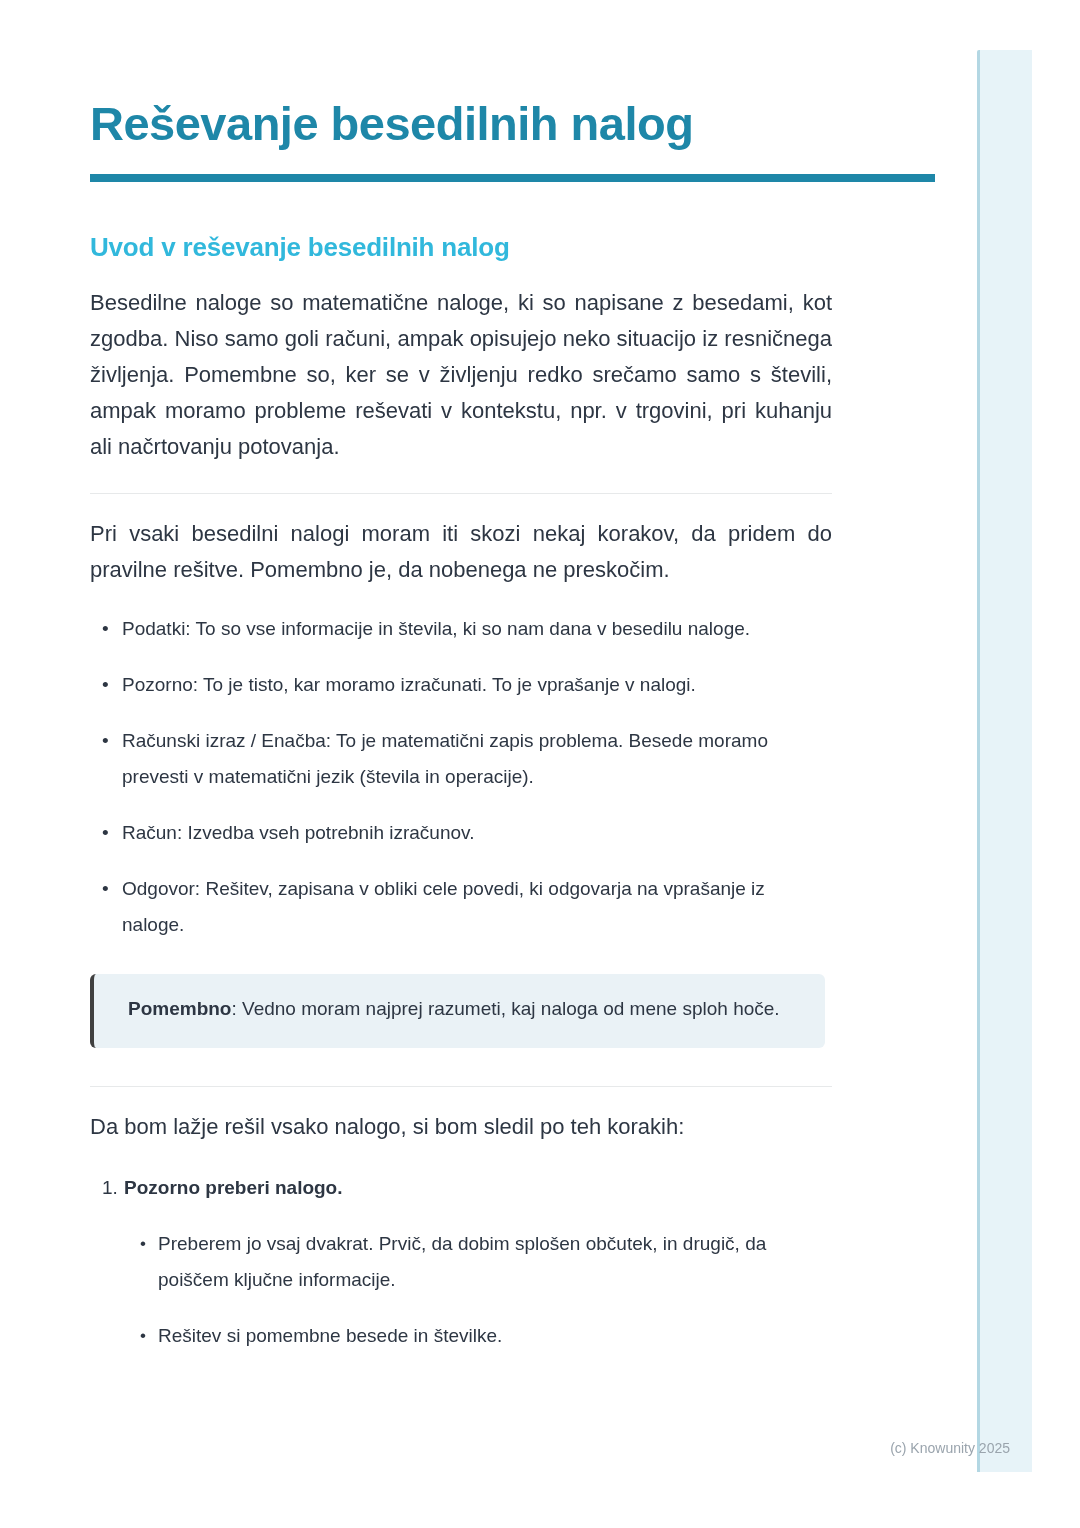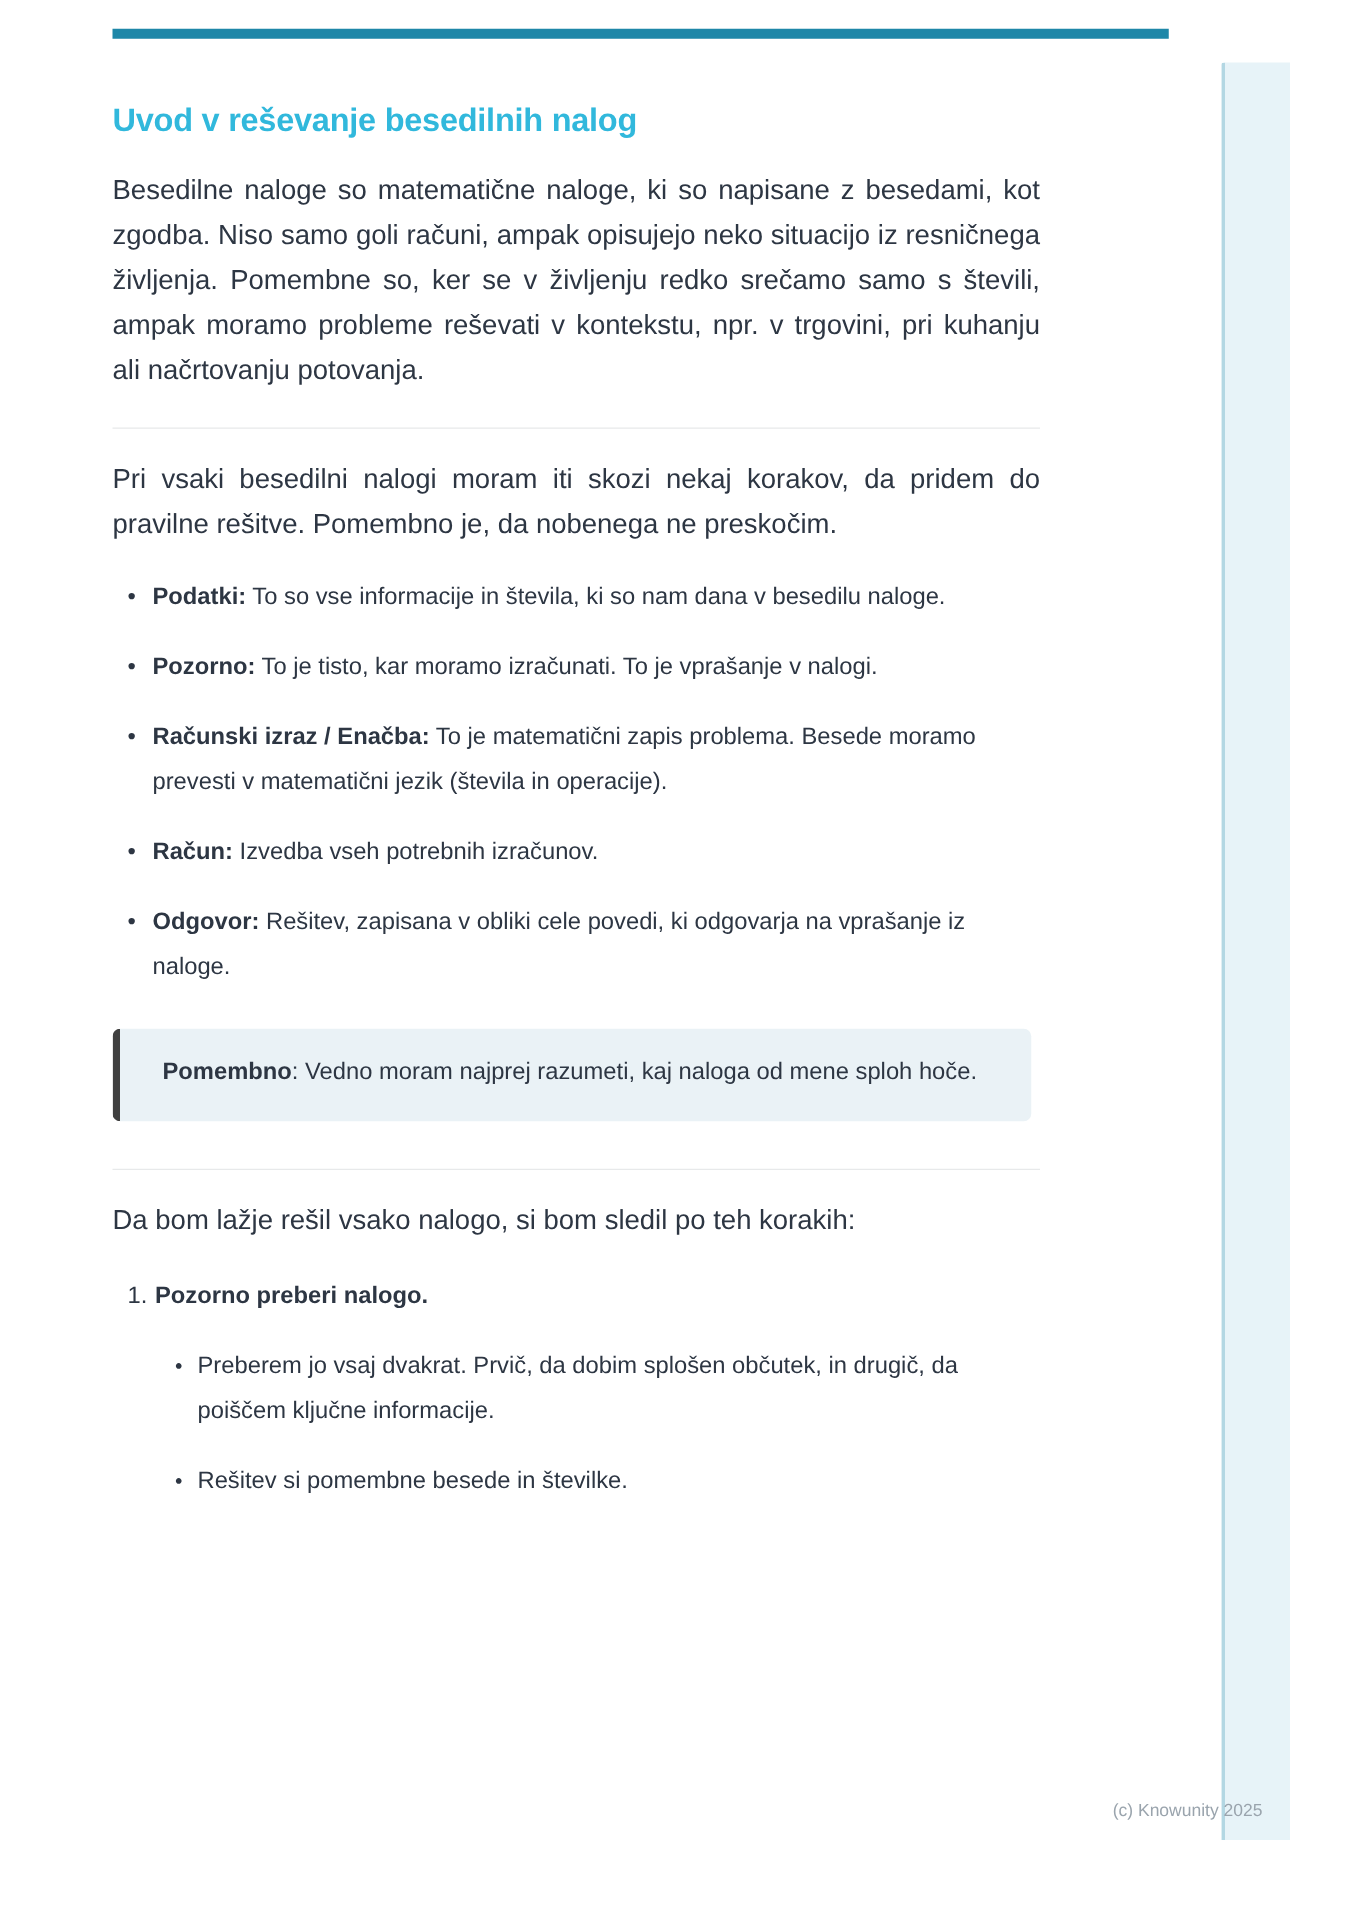--- a/index.html
+++ b/index.html
@@ -78,27 +78,27 @@
     line-height: 36px;
   }
   ul.bullet-list > li + li { margin-top: 20px; }
   .dot {
     flex: none;
     width: 32px;
     padding-left: 12px;
     font-size: 19px;
   }
   .li-text { flex: 1; }
-  .li-text b { font-weight: bold; }
+  .li-text b { font-weight: normal; }
 
   .callout {
     margin-top: 31px;
     width: 735px;
     background: #eaf2f6;
-    border-left: 6px solid #404040;
+    border-left: 4px solid #404040;
     border-radius: 6px;
     padding: 17px 40px 21px 34px;
     font-size: 19px;
     line-height: 36px;
   }
   .callout b { font-weight: bold; }
 
   ol.numbered-list { margin-top: 25px; list-style: none; }
   ol.numbered-list > li { font-size: 19px; line-height: 36px; }
   .num-row { display: flex; }
@@ -134,20 +134,21 @@
 </style>
 </head>
 <body>
 
 <div class="page">
 
   <div class="side-bar"></div>
 
   <div class="content">
 
+    <h1 class="doc-title">Reševanje besedilnih nalog</h1>
     <div class="title-rule"></div>
 
     <h2 class="section-heading h2-intro">Uvod v reševanje besedilnih nalog</h2>
     <p class="body-text justified">Besedilne naloge so matematične naloge, ki so napisane z besedami, kot zgodba. Niso samo goli računi, ampak opisujejo neko situacijo iz resničnega življenja. Pomembne so, ker se v življenju redko srečamo samo s števili, ampak moramo probleme reševati v kontekstu, npr. v trgovini, pri kuhanju ali načrtovanju potovanja.</p>
 
     <div class="divider"></div>
 
     <p class="body-text justified">Pri vsaki besedilni nalogi moram iti skozi nekaj korakov, da pridem do pravilne rešitve. Pomembno je, da nobenega ne preskočim.</p>
 
     <ul class="bullet-list">

